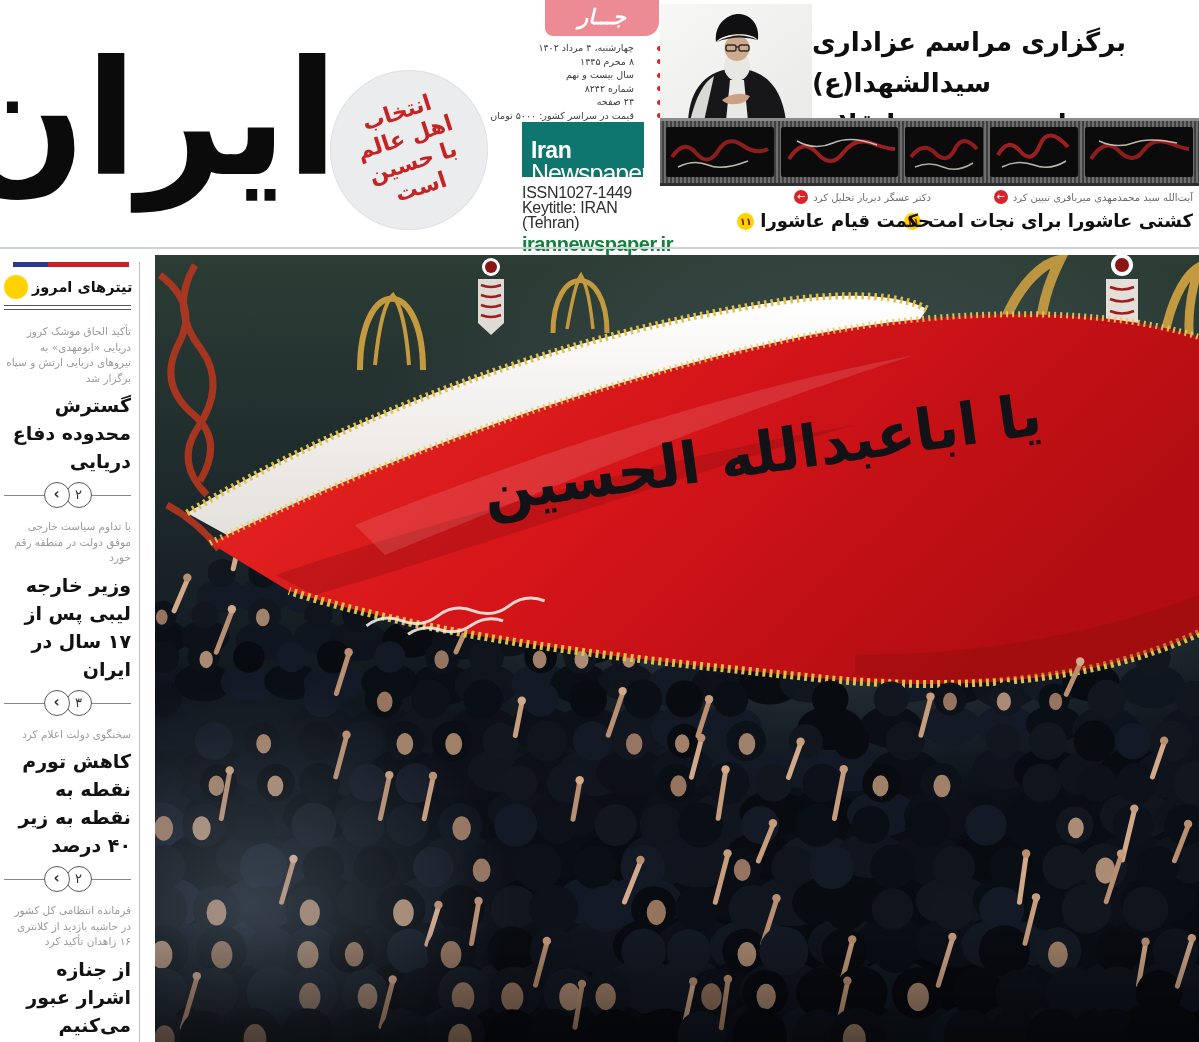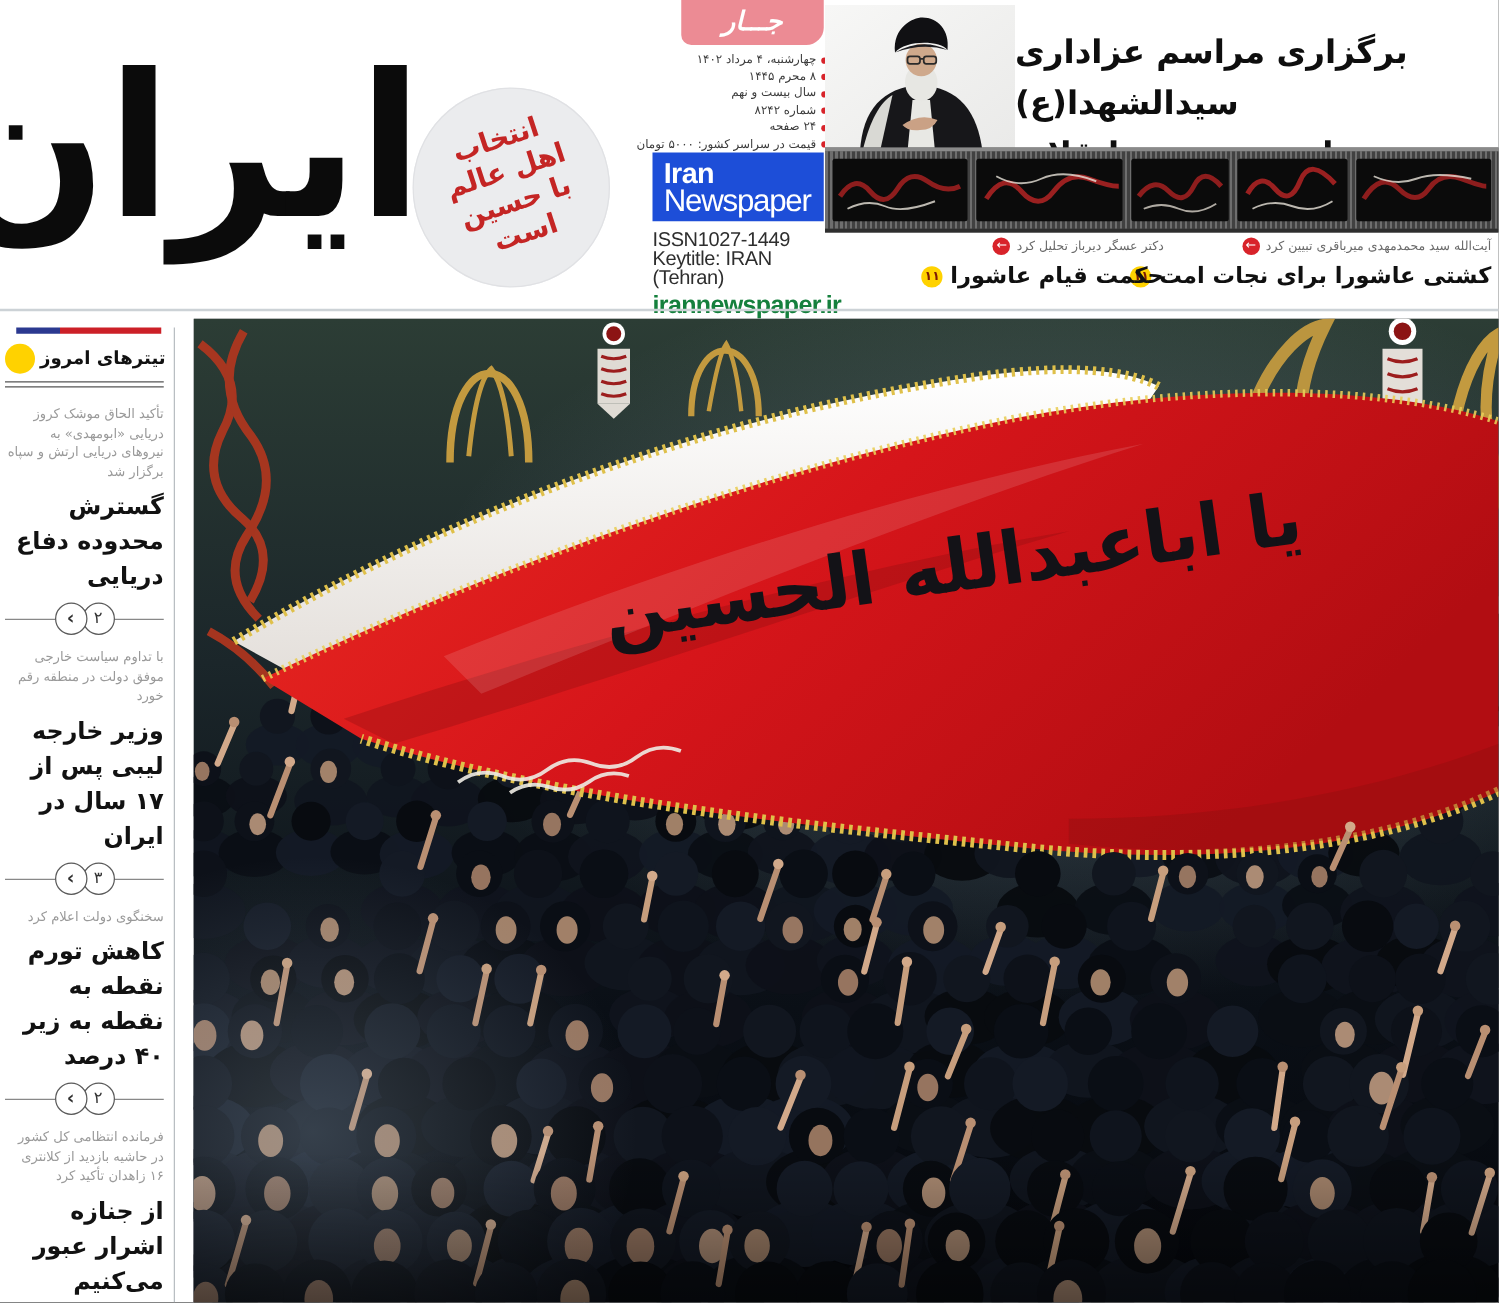--- a/index.html
+++ b/index.html
@@ -25,27 +25,27 @@
   .stamp-text {
     color:#c42524; font-weight:bold; font-size:22px; line-height:26px;
     text-align:center; transform:rotate(-18deg); direction:rtl; width:120px;
   }
   .top-tab {
     position:absolute; left:545px; top:0; width:114px; height:36px;
     background:#ec8b94; color:#fff; font-weight:bold; font-size:21px;
     text-align:center; line-height:34px; border-radius:0 0 14px 8px;font-style:italic;
   }
   .date-list { position:absolute; left:516px; top:42px; width:146px; }
-  .date-row { display:flex; direction:rtl; align-items:center; margin-bottom:1.5px; }
+  .date-row { display:flex; direction:rtl; align-items:center; margin-bottom:1.5px;gap:19px; }
   .date-bullet { width:5px; height:5px; border-radius:50%; background:#d8232a; margin-left:4px; flex:0 0 auto; }
   .date-text { font-size:9.5px; color:#3c3c3c; line-height:12px; white-space:nowrap; }
 
   .brand-box {
-    position:absolute; left:522px; top:122px; width:137px; height:55px;
-    background:#1d4ed8; color:#fff; padding:5px 9px;
+    position:absolute; left:522px; top:122px; width:122px; height:55px;
+    background:#0f766e; color:#fff; padding:17px 9px;
     font-family:"Liberation Sans", sans-serif;
   }
   .brand-line1 { font-size:23px; font-weight:bold; line-height:23px; letter-spacing:-0.5px; }
   .brand-line2 { font-size:25px; font-weight:400; line-height:22px; letter-spacing:-1px; }
   .issn-block { position:absolute; left:522px; top:185px; width:150px; font-family:"Liberation Sans", sans-serif; }
   .issn-line { font-size:16px; color:#2e2e2e; line-height:15px; letter-spacing:-0.3px; }
   .issn-site { font-size:20px; font-weight:bold; color:#15803d; margin-top:3px; letter-spacing:-0.5px; }
 
   .portrait { position:absolute; left:660px; top:4px; width:152px; height:117px; background:#f4f4f2; }
 

